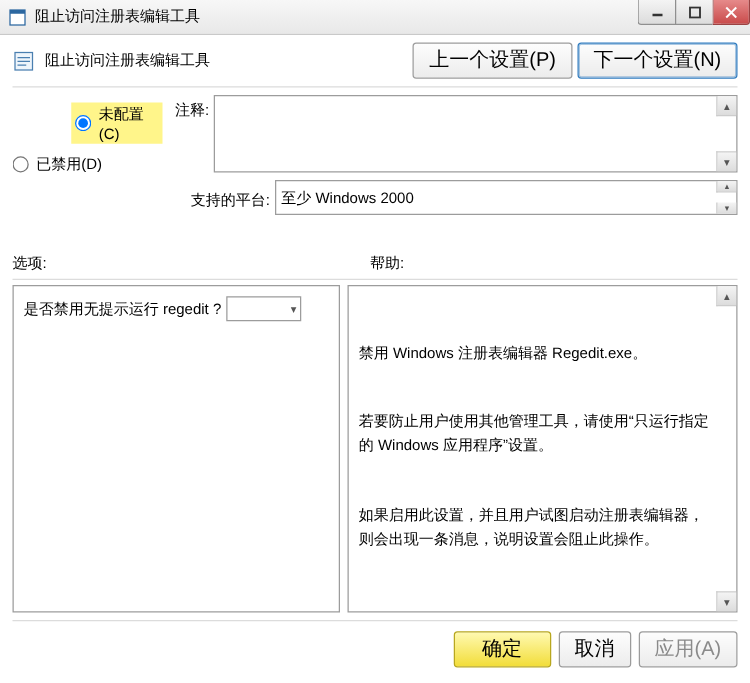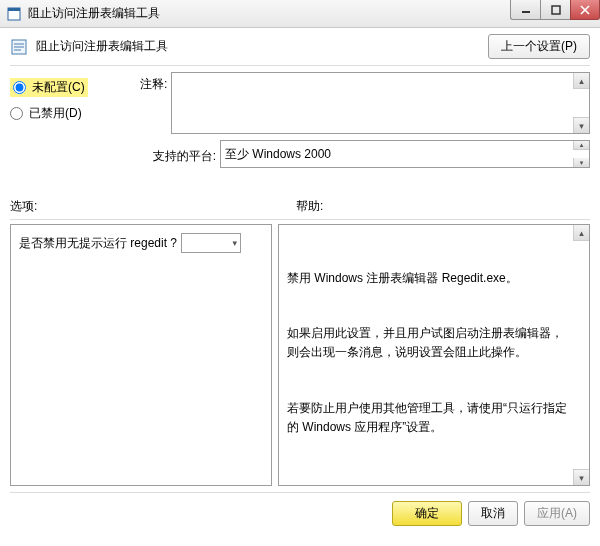--- a/index.html
+++ b/index.html
@@ -15,29 +15,29 @@
 .winbtn.max { border-right: none; }
 .winbtn.close { background: linear-gradient(#e68a8a,#c94b4b); border-color:#9b4242; border-radius: 0 0 3px 0; color:#fff; }
 .winbtn svg { display:block; }
 
 
 .header { padding: 6px 10px 2px 10px; display: flex; align-items: center; justify-content: space-between; }
 .header-left { display: flex; align-items: center; gap: 8px; }
 .header-left .doc-icon { width: 18px; height: 18px; display: inline-flex; align-items: center; justify-content: center; }
 .header-left .htitle { font-size: 12px; color: #000; }
 .header-right { display: flex; gap: 4px; }
-.btn { border: 1px solid #9c9c9c; background: linear-gradient(#fdfdfd,#ececec); padding: 3px 12px; font-size: 12px; border-radius: 3px; cursor: default; }
+.btn { border: 1px solid #9c9c9c; background: linear-gradient(#fdfdfd,#ececec); padding: 3px 12px; font-size: 16px; border-radius: 3px; cursor: default; }
 .btn.focus { border: 1px solid #2f7bbf; box-shadow: 0 0 0 1px rgba(47,123,191,0.4) inset; }
 .hr { border-top: 1px solid #dcdcdc; margin: 4px 10px 0 10px; }
 
 
 .settings { display: flex; padding: 6px 10px 0 10px; gap: 10px; }
 .settings-left { width: 120px; display: flex; flex-direction: column; gap: 8px; padding-top: 6px; }
 .radio-row { display: flex; align-items: center; gap: 6px; }
-.radio-row.highlight { background: #fff58a; padding: 1px 3px; width: fit-content; }
+.radio-row.highlight { background: #fff58a; padding: 1px 3px; width: fit-content; margin-left: 47px; }
 .settings-right { flex: 1; }
 .label-col { display:inline-block; width:auto; color:#000; margin-right:4px; vertical-align: top; padding-top: 4px; text-align: center;}
 .comment-row { display:flex; align-items: flex-start; margin-bottom: 6px; }
 .comment-row .label-col { padding-top: 4px; }
 .textarea-wrap { flex:1; position: relative; border:1px solid #9c9c9c; background:#fff; height: 62px; }
 .textarea-wrap .scroll-up,.textarea-wrap .scroll-down { position:absolute; right:0; width:16px; height:16px; background: linear-gradient(#f4f4f4,#dcdcdc); border-left:1px solid #ccc; display:flex; align-items:center; justify-content:center; font-size:9px; color:#555; }
 .textarea-wrap .scroll-up { top:0; border-bottom:1px solid #ccc; }
 .textarea-wrap .scroll-down { bottom:0; border-top:1px solid #ccc; }
 .support-row { display:flex; align-items:center; }
 .support-box { flex:1; border:1px solid #9c9c9c; background:#fff; height:28px; padding:1px 4px; position:relative; display:flex; align-items:center; }
@@ -109,20 +109,21 @@
           <rect x="2" y="2" width="14" height="14" fill="#eef5fb" stroke="#4a7fb0"></rect>
           <line x1="4" y1="6" x2="14" y2="6" stroke="#4a7fb0"></line>
           <line x1="4" y1="9" x2="14" y2="9" stroke="#4a7fb0"></line>
           <line x1="4" y1="12" x2="11" y2="12" stroke="#4a7fb0"></line>
         </svg>
     </span>
     <span class="htitle">阻止访问注册表编辑工具</span>
   </div>
   <div class="header-right">
     <button class="btn">上一个设置(P)</button>
+    <button class="btn focus">下一个设置(N)</button>
   </div>
 </div>
 <div class="hr"></div>
 
 <div class="settings">
   <div class="settings-left">
     <label class="radio-row highlight">
       <input type="radio" name="cfg" checked="" style="">
       <span>未配置(C)</span>
     </label>
@@ -163,22 +164,22 @@
       <div class="select">
           <span class="arrow">▾</span>
         </div>
     </div>
   </div>
   <div class="panel help">
     <div class="scroll-up">▴</div>
     <div class="scroll-down">▾</div>
     <div class="help-inner help-text">
       <p>禁用 Windows 注册表编辑器 Regedit.exe。</p>
+      <p>若要防止用户使用其他管理工具，请使用“只运行指定的 Windows 应用程序”设置。</p>
       <p>如果启用此设置，并且用户试图启动注册表编辑器，则会出现一条消息，说明设置会阻止此操作。</p>
-      <p>若要防止用户使用其他管理工具，请使用“只运行指定的 Windows 应用程序”设置。</p>
     </div>
   </div>
 </div>
 
 <div class="footer">
   <button class="btn primary">确定</button>
   <button class="btn">取消</button>
   <button class="btn disabled">应用(A)</button>
 </div>
 

